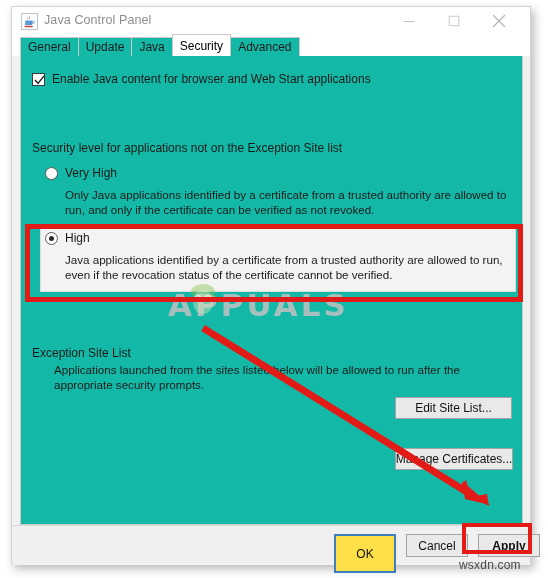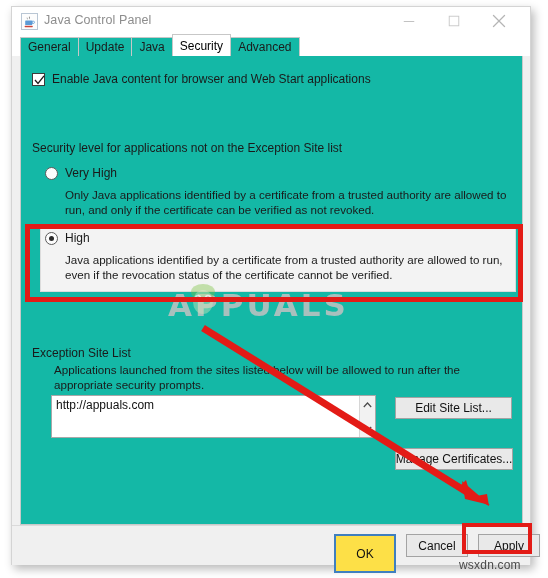--- a/index.html
+++ b/index.html
@@ -263,21 +263,21 @@
   .bottombar {
     position: absolute;
     left: 0; top: 518px;
     width: 100%; height: 40px;
     background: #f0f0f0;
     border-top: 1px solid #dadada;
     box-sizing: border-box;
   }
   #btn-ok     { left: 322px; top: 527px; width: 62px; height: 39px; border: 2px solid #3f7fbf; background:#fde047; }
   #btn-cancel { left: 394px; top: 527px; width: 62px; height: 23px; }
-  #btn-apply  { left: 466px; top: 527px; width: 62px; height: 23px; }
+  #btn-apply  { left: 466px; top: 527px; width: 62px; height: 23px; font-weight: bold; }
 
   
   .redbox {
     position: absolute;
     border: 5px solid #e31b16;
     box-sizing: border-box;
     pointer-events: none;
   }
   #redbox-high  { left: 25px; top: 224px; width: 498px; height: 78px; }
   #redbox-apply { left: 462px; top: 523px; width: 70px; height: 31px; border-width: 4px; }
@@ -385,35 +385,20 @@
       <div class="high-band"></div>
       <div class="radio-row" id="high-radio">
         <span class="radio checked"></span>
         <span class="radio-label">High</span>
       </div>
       <div class="desc" id="high-desc">Java applications identified by a certificate from a trusted authority are allowed to run, even if the revocation status of the certificate cannot be verified.</div>
 
       <div class="section-label" id="esl-label">Exception Site List</div>
       <div class="desc" id="esl-desc">Applications launched from the sites listed below will be allowed to run after the appropriate security prompts.</div>
 
-      <div class="site-box">
-        <div class="site-entry">http://appuals.com</div>
-        <div class="site-scroll">
-          <div class="arw up">
-            <svg width="9" height="6" viewBox="0 0 9 6">
-                <polyline points="0.8,5 4.5,1 8.2,5" fill="none" stroke="#4a4a4a" stroke-width="1.2"></polyline>
-              </svg>
-          </div>
-          <div class="arw dn">
-            <svg width="9" height="6" viewBox="0 0 9 6">
-                <polyline points="0.8,1 4.5,5 8.2,1" fill="none" stroke="#4a4a4a" stroke-width="1.2"></polyline>
-              </svg>
-          </div>
-        </div>
-      </div>
 
       <button class="btn" id="btn-edit-site">Edit Site List...</button>
       <button class="btn" id="btn-managecerts">Manage Certificates...</button>
 
     </div>
 
     <div class="bottombar"></div>
     <button class="btn" id="btn-ok">OK</button>
     <button class="btn" id="btn-cancel">Cancel</button>
     <button class="btn" id="btn-apply">Apply</button>

